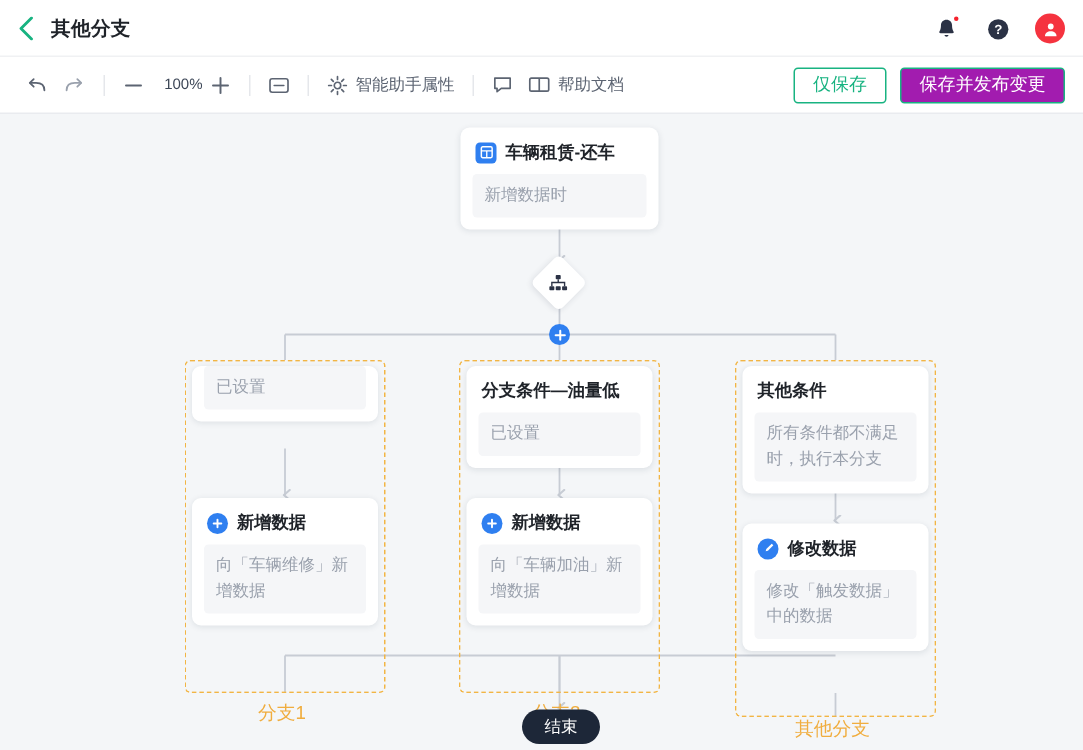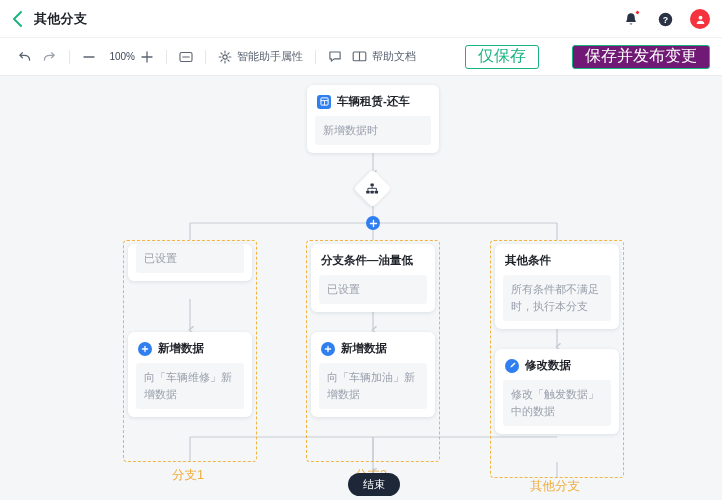--- a/index.html
+++ b/index.html
@@ -47,26 +47,26 @@
     border-bottom: 1px solid #e9ebef;
   }
   .tb-item {
     display: flex; align-items: center; gap: 5px; cursor: pointer;
     color: #5c6472; font-size: 11px; height: 38px; padding: 0 5px;
   }
   .tb-zoom { font-size: 10px; color: #3d4757; min-width: 34px; text-align: right; cursor: default;}
   .tb-sep { width: 1px; height: 14px; background: #e5e7eb; margin: 0 7px; }
   .tb-right { position: absolute; right: 12px; display: flex; align-items: center; gap: 9px; }
   .btn {
-    font-size: 16px; border-radius: 3px; cursor: pointer;
+    font-size: 12px; border-radius: 3px; cursor: pointer;
     display: flex; align-items: center; justify-content: center;
-    height: 24px; padding: 0 12px; white-space: nowrap; margin-left: 24px;
+    height: 24px; padding: 0 12px; white-space: nowrap;
   }
   .btn-outline { color: #18b381; border: 1px solid #18b381; background: #fff; }
-  .btn-primary { color: #fff; background: #701a75; border: 1px solid #18b381; }
+  .btn-primary { color: #fff; background: #a21caf; border: 1px solid #18b381; }
 
   
   .canvas { position: absolute; top: 76px; left: 0; width: 631px; height: 424px; background: #f4f6f8; }
   .lines { position: absolute; inset: 0; }
 
   
   .node {
     position: absolute; background: #fff; border-radius: 6px;
     box-shadow: 0 1px 4px rgba(23,35,61,.10); overflow: hidden;
   }

